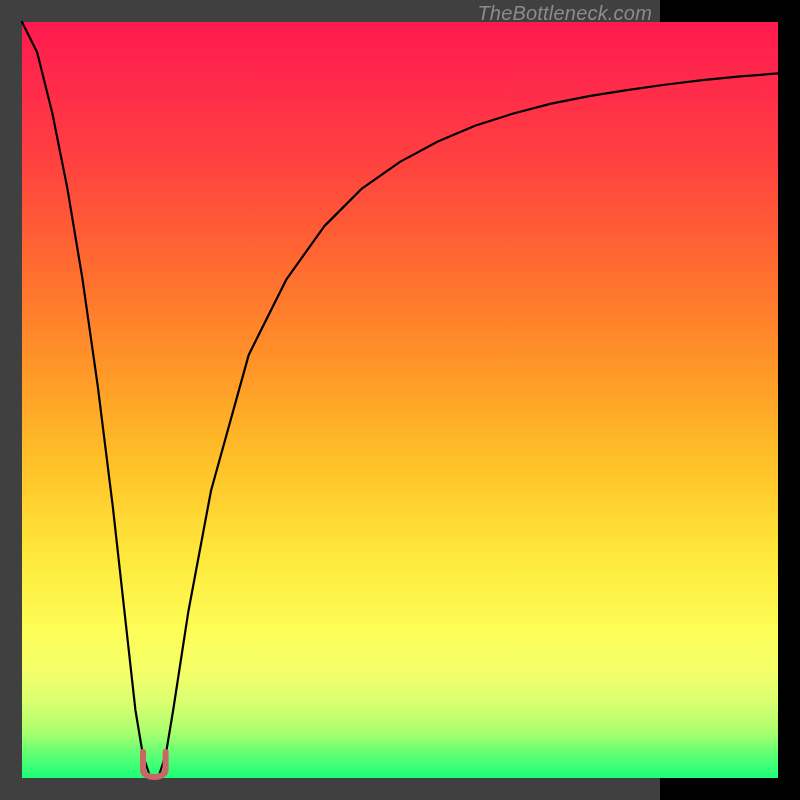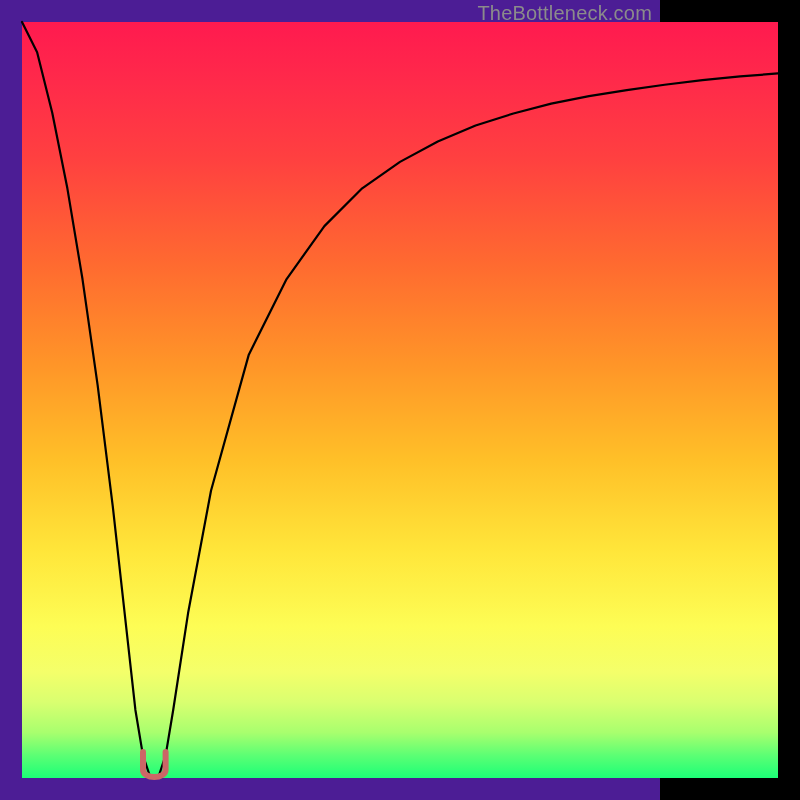--- a/index.html
+++ b/index.html
@@ -8,21 +8,22 @@
     width: 800px;
     height: 800px;
     overflow: hidden;
     background: #000;
     font-family: Arial, Helvetica, sans-serif;
   }
   .frame {
     position: relative;
     width: 660px;
     height: 800px;
-    background: #4c1d95;
+    background: #404040;
+    font-style: italic;
   }
   .plot {
     position: absolute;
     left: 22px;
     top: 22px;
     width: 756px;
     height: 756px;
     background: linear-gradient(to bottom,
       #ff1a4f 0%,
       #ff2a4a 8%,

